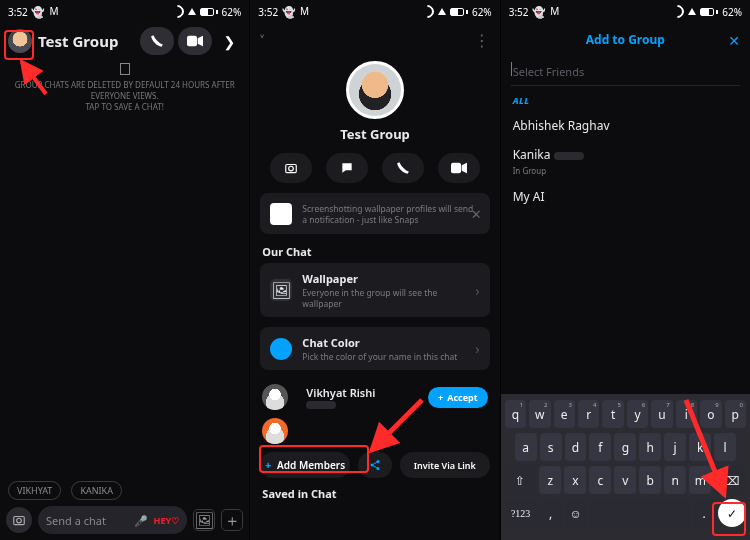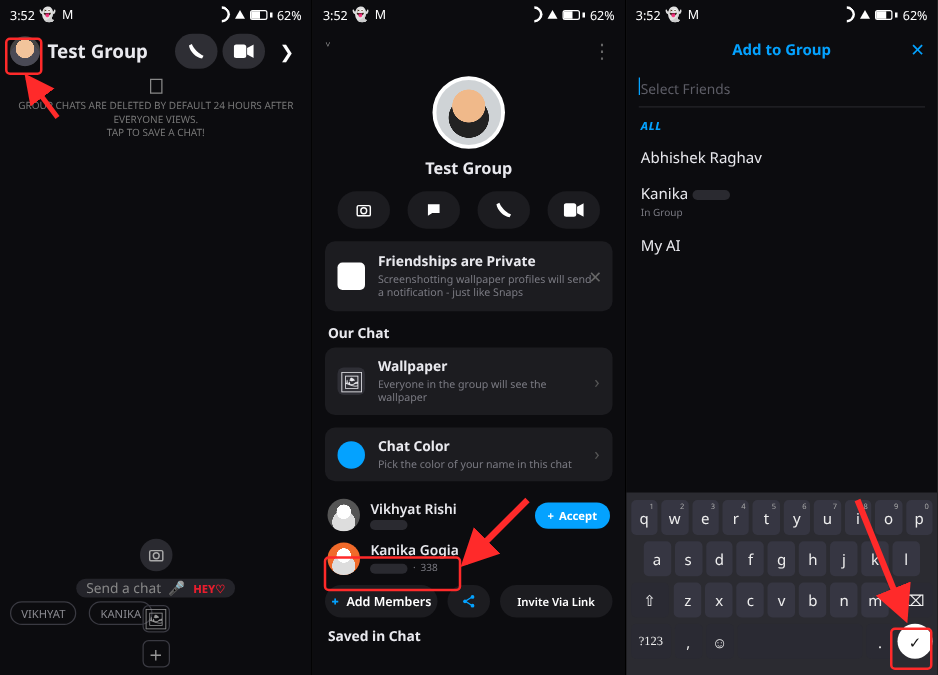--- a/index.html
+++ b/index.html
@@ -34,21 +34,21 @@
   .grp{display:flex;gap:4px;}
   .chev{font-size:14px;padding:0 6px;color:#fff;}
   
   .hl{position:absolute;border:2px solid var(--red);border-radius:4px;pointer-events:none;}
   .arrow{position:absolute;pointer-events:none;}
   
   .info{font-size:8px;color:#777;text-align:center;padding:4px 10px;line-height:1.4;}
   .doc{width:10px;height:12px;border:1px solid #888;margin:2px auto 0;}
   .chips{position:absolute;bottom:40px;left:8px;display:flex;gap:10px;}
   .chip{border:1px solid #3a3a42;color:#8a8a90;border-radius:12px;padding:2px 8px;font-size:9px;}
-  .composer{position:absolute;bottom:6px;left:6px;right:6px;display:flex;align-items:center;gap:6px;flex-direction:column;}
+  .composer{position:absolute;bottom:6px;left:6px;right:6px;display:flex;align-items:center;gap:6px;}
   .cam{width:26px;height:26px;border-radius:50%;background:#2a2a30;display:flex;align-items:center;justify-content:center;}
   .input{flex:1;background:#24242a;border-radius:16px;height:28px;display:flex;align-items:center;padding:0 8px;font-size:11px;color:#888;gap:6px;}
   .input .tail{margin-left:auto;display:flex;align-items:center;gap:6px;}
   .hey{color:#e61e2e;font-weight:800;font-size:9px;}
   .sq{width:22px;height:22px;border:1px solid #3a3a42;border-radius:5px;display:flex;align-items:center;justify-content:center;color:#999;}
   
   .p2top{display:flex;align-items:center;justify-content:space-between;padding:8px 10px;}
   .down{color:#999;font-size:14px;}
   .dots{color:#666;}
   .bigav{width:58px;height:58px;border-radius:50%;margin:2px auto 6px;background:#fff;position:relative;overflow:hidden;border:3px solid #fff;}
@@ -61,21 +61,21 @@
   .act{width:42px;height:30px;background:var(--panel2);border-radius:16px;display:flex;align-items:center;justify-content:center;color:#fff;}
   .card{background:var(--panel2);margin:0 10px 10px;border-radius:8px;padding:9px 10px;position:relative;}
   .card.s{padding:8px 10px;}
   .card .hd{font-size:11px;font-weight:700;}
   .card .sub{font-size:8.5px;color:#7a7a82;margin-top:1px;}
   .card .x{position:absolute;right:8px;top:50%;transform:translateY(-50%);color:#666;font-size:13px;}
   .cardrow{display:flex;align-items:center;gap:10px;}
   .cardrow .ic{width:22px;height:22px;border-radius:5px;background:#2f2f36;flex:none;display:flex;align-items:center;justify-content:center;}
   .gochev{color:#555;margin-left:auto;font-size:14px;}
   .section{font-size:11px;font-weight:700;margin:6px 12px 4px;}
-  .member{display:flex;align-items:center;gap:8px;padding:4px 12px;}
+  .member{display:flex;align-items:center;gap:18px;padding:4px 12px;}
   .mav{width:26px;height:26px;border-radius:50%;background:#555;flex:none;position:relative;overflow:hidden;}
   .mav.orange{background:#f06a2a;}
   .mav::after{content:"";position:absolute;inset:0;background:radial-gradient(circle at 50% 40%,#fff 0 28%,transparent 29%),radial-gradient(circle at 50% 72%,#ddd 0 40%,transparent 41%);}
   .mname{font-size:11px;font-weight:600;}
   .msub{font-size:8px;color:#7a7a82;margin-top:1px;display:flex;gap:4px;align-items:center;}
   .ob{width:30px;height:8px;border-radius:4px;background:#2a2a30;}
   .accept{margin-left:auto;background:var(--accent);border-radius:14px;color:#fff;font-size:9px;font-weight:700;padding:4px 10px;display:flex;gap:4px;align-items:center;}
   .addrow{display:flex;gap:8px;margin:4px 10px 8px;}
   .addbtn{flex:1;background:var(--panel2);border-radius:16px;display:flex;align-items:center;justify-content:center;gap:6px;height:26px;font-size:10px;font-weight:600;color:#fff;}
   .addbtn.sm{flex:0 0 34px;}
@@ -232,21 +232,20 @@
             <rect x="0" y="0" width="15" height="16" rx="3" fill="#fff"></rect>
             <path d="M16 4l8-4v16l-8-4z" fill="#fff"></path>
           </svg>
         </div>
     </div>
 
     <div class="card">
       <div class="cardrow">
         <div class="ic" style="background:#fff;border-radius:4px;"></div>
         <div style="flex:1">
-          <div class="hd">Friendships are Private</div>
           <div class="sub">Screenshotting wallpaper profiles will send a notification - just like Snaps</div>
         </div>
       </div>
       <span class="x">✕</span>
     </div>
 
     <div class="section">Our Chat</div>
     <div class="card s">
       <div class="cardrow">
         <div class="ic">🖼</div>
@@ -276,24 +275,20 @@
             <span class="ob"></span>
           </div>
       </div>
       <div class="accept">
           <span>+</span>
           <span>Accept</span>
         </div>
     </div>
     <div class="member">
       <div class="mav orange"></div>
-      <div>
-        <div class="mname">Kanika Gogia</div>
-        <div class="msub"><span class="ob"></span> · <span>338</span></div>
-      </div>
     </div>
 
     <div class="addrow">
       <div class="addbtn">
           <span class="plus">+</span>
           <span>Add Members</span>
         </div>
       <div class="addbtn sm" style="color:var(--accent)">
         <svg width="12" height="12" viewBox="0 0 24 24">
             <circle cx="6" cy="12" r="3" fill="#04A2FF"></circle>

